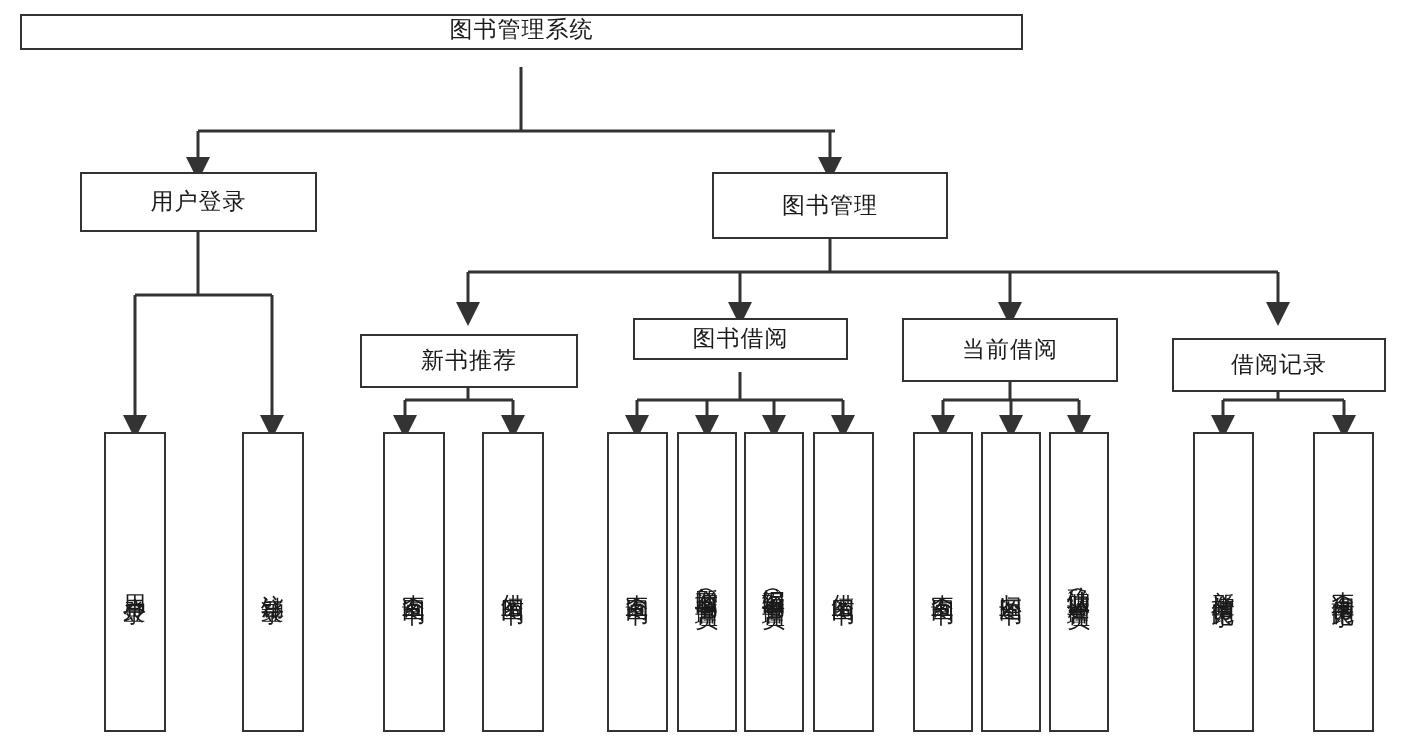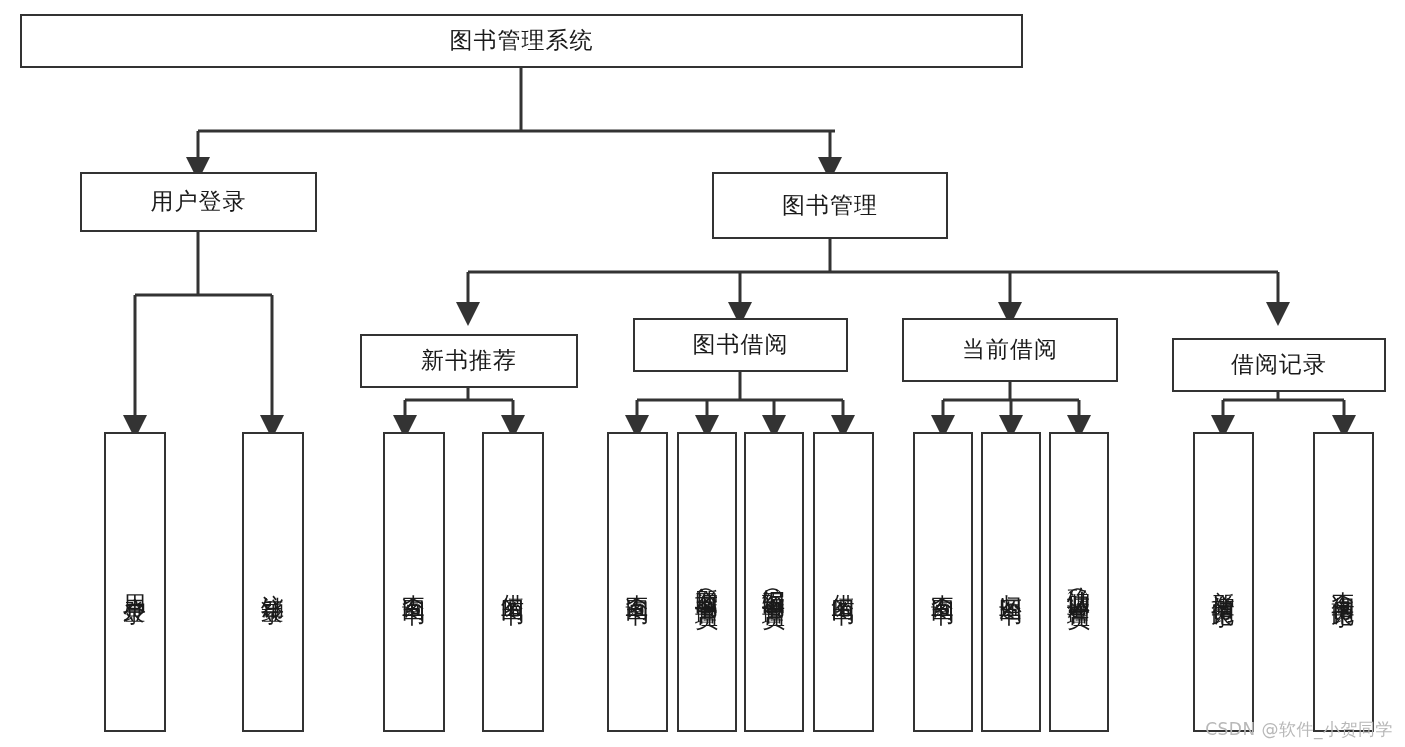--- a/index.html
+++ b/index.html
@@ -116,37 +116,37 @@
       <path d="M1011,400 L1011,418" marker-end="url(#arrow)"></path>
       <path d="M1079,400 L1079,418" marker-end="url(#arrow)"></path>
 
       <path d="M1278,372 L1278,400"></path>
       <path d="M1223,400 L1344,400"></path>
       <path d="M1223,400 L1223,418" marker-end="url(#arrow)"></path>
       <path d="M1344,400 L1344,418" marker-end="url(#arrow)"></path>
     </g>
   </svg>
 
-  <div class="node horiz" style="left:20px; top:14px; width:1003px; height:54px;">
+  <div class="node horiz" style="left:20px; top:14px; width:1003px; height:36px;font-family:Liberation Mono, monospace;">
     <span class="label">图书管理系统</span>
   </div>
 
   <div class="node horiz" style="left:80px; top:172px; width:237px; height:60px;">
     <span class="label">用户登录</span>
   </div>
 
   <div class="node horiz" style="left:712px; top:172px; width:236px; height:67px;">
     <span class="label">图书管理</span>
   </div>
 
   <div class="node horiz" style="left:360px; top:334px; width:218px; height:54px;">
     <span class="label">新书推荐</span>
   </div>
 
-  <div class="node horiz" style="left:633px; top:318px; width:215px; height:54px;">
+  <div class="node horiz" style="left:633px; top:318px; width:215px; height:42px;">
     <span class="label">图书借阅</span>
   </div>
 
   <div class="node horiz" style="left:902px; top:318px; width:216px; height:64px;">
     <span class="label">当前借阅</span>
   </div>
 
   <div class="node horiz" style="left:1172px; top:318px; width:214px; height:54px;margin-top:20px;">
     <span class="label">借阅记录</span>
   </div>
@@ -196,15 +196,14 @@
   </div>
 
   <div class="node vert" style="left:1193px; top:432px; width:61px; height:300px;">
     <span class="label">新增借阅记录</span>
   </div>
 
   <div class="node vert" style="left:1313px; top:432px; width:61px; height:300px;">
     <span class="label">查询借阅记录</span>
   </div>
 
-  <div id="watermark">CSDN @软件_小贺同学</div>
 
 </div>
 
 </body></html>

